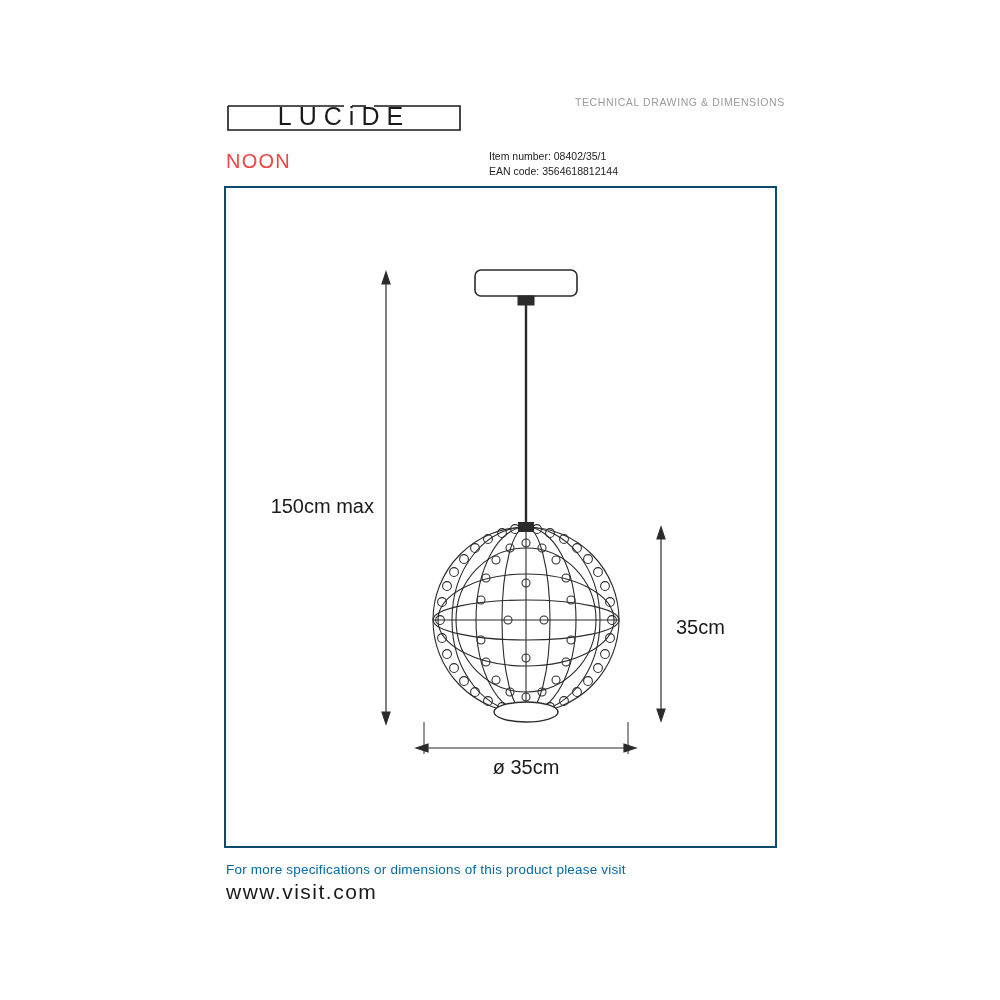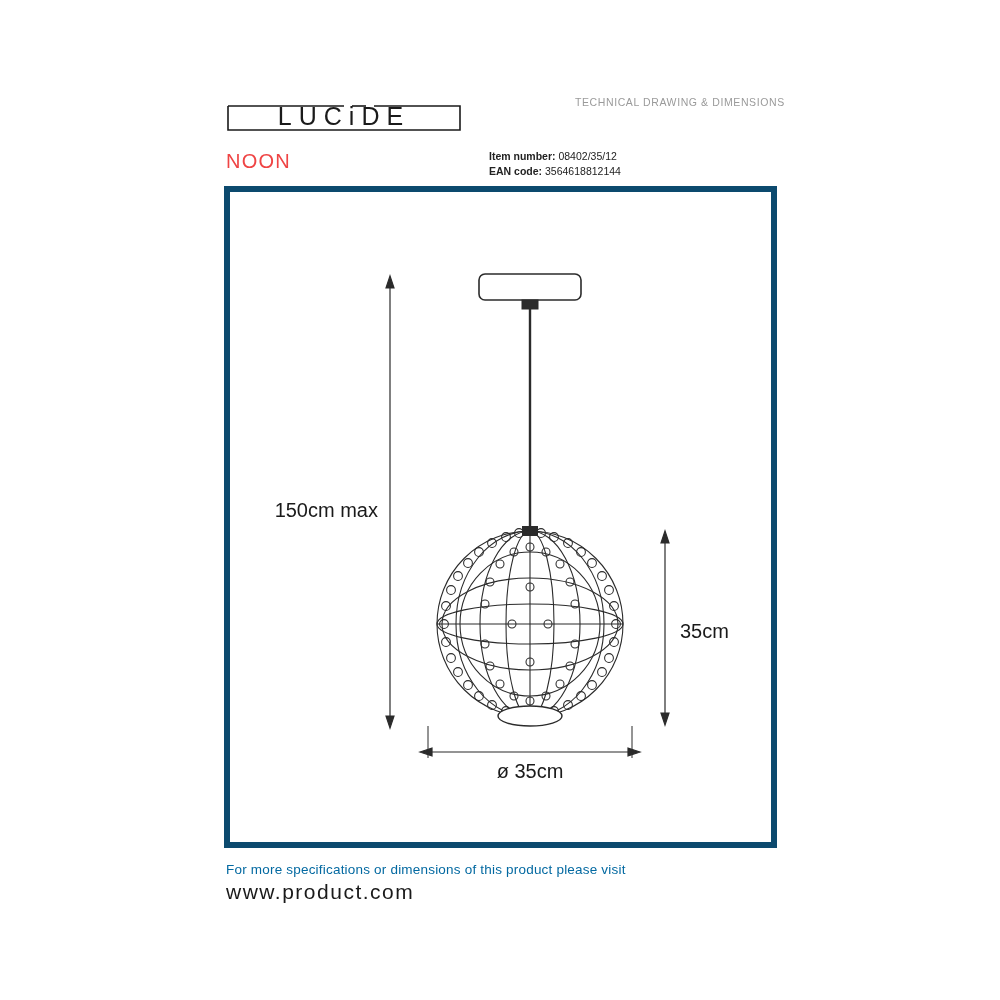--- a/index.html
+++ b/index.html
@@ -43,28 +43,28 @@
     color: #ef4444;
   }
 
   .meta {
     position: absolute;
     left: 489px; top: 149px;
     font-size: 10.5px;
     line-height: 15px;
     color: #222;
   }
-  .meta .lbl { font-weight: bold; }
+  .meta .lbl { font-weight: normal; }
 
   
   .frame {
     position: absolute;
     left: 224px; top: 186px;
     width: 553px; height: 662px;
-    border: 6px solid #0c4a6e;
+    border: 2px solid #0c4a6e;
     background: #fff;
   }
 
   .drawing {
     position: absolute;
     left: 0; top: 0;
     width: 553px; height: 662px;
   }
 
   
@@ -98,21 +98,21 @@
     </svg>
   </div>
 
   <div class="tech-label">TECHNICAL DRAWING &amp; DIMENSIONS</div>
 
   <div class="product-name">NOON</div>
 
   <div class="meta">
     <div>
       <span class="lbl">Item number:</span>
-      <span>08402/35/12</span>
+      <span>08402/35/1</span>
     </div>
     <div>
       <span class="lbl">EAN code:</span>
       <span>3564618812144</span>
     </div>
   </div>
 
   <div class="frame">
     <svg class="drawing" viewBox="0 0 553 662">
 
@@ -226,15 +226,15 @@
         <polygon points="410,560 398,556 398,564"></polygon>
         <line x1="198" y1="534" x2="198" y2="566" stroke-width="1"></line>
         <line x1="402" y1="534" x2="402" y2="566" stroke-width="1"></line>
       </g>
       <text x="300" y="586" text-anchor="middle" font-family="Liberation Sans, sans-serif" font-size="20" fill="#1a1a1a">ø 35cm</text>
 
     </svg>
   </div>
 
   <div class="footer-text">For more specifications or dimensions of this product please visit</div>
-  <div class="footer-url">www.product.com</div>
+  <div class="footer-url">www.visit.com</div>
 
 </div>
 
 </body></html>

